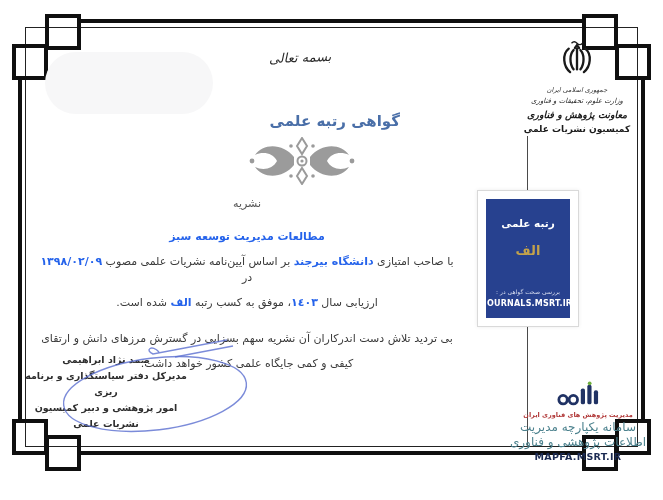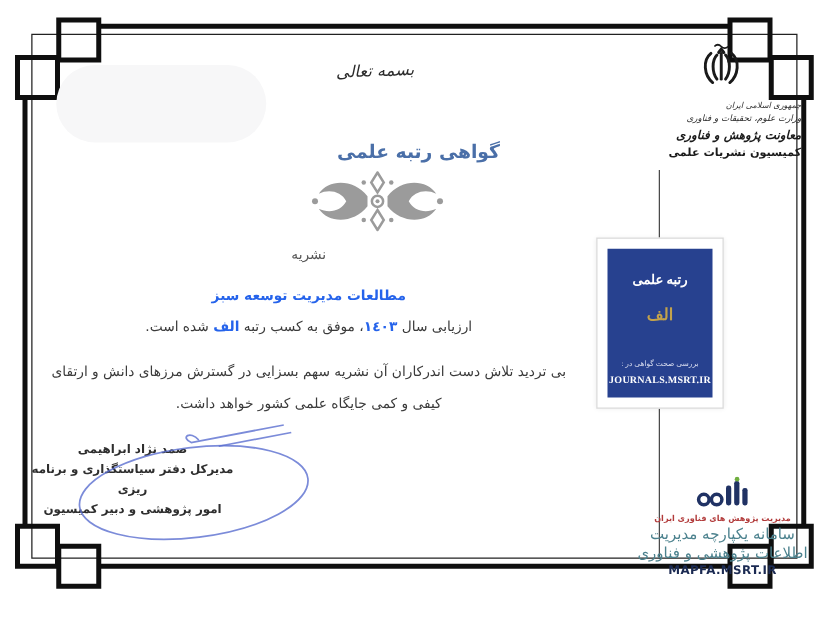--- a/index.html
+++ b/index.html
@@ -11,36 +11,36 @@
   svg{display:block;}
 
   
   .blur-blob{left:45px;top:52px;width:168px;height:62px;border-radius:32px;background:#f7f7f8;}
 
   
   .bismillah{left:235px;top:50px;width:130px;text-align:center;font-size:13px;
     font-style:italic;color:#2b2b2b;transform:rotate(-2deg);}
 
   
-  .org-block{left:513px;top:28px;width:128px;color:#1f1f1f;}
+  .org-block{left:513px;top:34px;width:128px;text-align:center;color:#1f1f1f;}
   .org-block .emblem{margin:0 auto;}
   .org-l1{font-size:6.5px;font-style:italic;margin-top:2px;color:#333;}
   .org-l2{font-size:7px;font-style:italic;margin-top:3px;color:#2a2a2a;}
   .org-l3{font-size:9.5px;font-style:italic;font-weight:700;margin-top:4px;color:#1b1b1b;}
   .org-l4{font-size:9px;font-weight:700;margin-top:4px;color:#1b1b1b;}
 
   
   .cert-title{left:200px;top:112px;width:200px;text-align:right;font-size:15px;
     font-weight:700;color:#4a6fa8;letter-spacing:.5px;}
   .ornament{left:247px;top:137px;}
 
   
   .hang-line{left:527px;top:136px;width:1px;height:311px;background:#4a4a4a;}
   .badge-card{left:477px;top:190px;width:100px;height:135px;background:#ffffff;
-    border:1px solid #d9d9d9;box-shadow:0 0 4px rgba(0,0,0,.08);font-family:Liberation Serif, serif;}
+    border:1px solid #d9d9d9;box-shadow:0 0 4px rgba(0,0,0,.08);}
   .badge-box{position:absolute;left:8px;top:8px;right:8px;bottom:8px;background:#27418f;
     display:flex;flex-direction:column;align-items:center;text-align:center;}
   .badge-heading{color:#ffffff;font-weight:700;font-size:10.5px;margin-top:18px;}
   .badge-rank{color:#c3a24b;font-weight:700;font-size:13px;margin-top:14px;}
   .badge-spacer{flex:1;}
   .badge-verify{color:#d9def0;font-size:6px;margin-bottom:4px;}
   .badge-url{color:#ffffff;font-weight:700;font-size:8px;margin-bottom:10px;letter-spacing:.2px;}
 
   
   .body-block{left:40px;top:196px;width:414px;text-align:center;color:#3a3a3a;
@@ -137,30 +137,34 @@
       <div class="badge-spacer"></div>
       <div class="badge-verify">بررسی صحت گواهی در :</div>
       <div class="badge-url">JOURNALS.MSRT.IR</div>
     </div>
   </div>
 
   <div class="abs body-block content">
     <div class="journal-label">نشریه</div>
     <div class="journal-name">مطالعات مدیریت توسعه سبز</div>
     <div class="body-line">
+      <span>با صاحب امتیازی </span><span class="blue">دانشگاه بیرجند</span><span> بر اساس آیین‌نامه نشریات علمی مصوب </span><span class="blue">۱۳۹۸/۰۲/۰۹</span><span> در</span>
+    </div>
+    <div class="body-line">
       <span>ارزیابی سال </span><span class="blue">١٤٠٣</span><span>، موفق به کسب رتبه  </span><span class="blue">الف</span><span>  شده است.</span>
     </div>
     <div class="body-line para2">بی تردید تلاش دست اندرکاران آن نشریه سهم بسزایی در گسترش مرزهای دانش و ارتقای</div>
     <div class="body-line">کیفی و کمی جایگاه علمی کشور خواهد داشت.</div>
   </div>
 
   <div class="abs sign-block">
     <div>صمد نژاد ابراهیمی</div>
     <div>مدیرکل دفتر سیاستگذاری و برنامه ریزی</div>
     <div>امور پژوهشی  و دبیر  کمیسیون</div>
+    <div>نشریات علمی</div>
   </div>
   <svg class="abs sign-svg" width="200" height="120" viewBox="0 0 200 120">
     <g stroke="rgba(90,110,208,0.8)" fill="none" stroke-width="1.4">
       <ellipse cx="100" cy="66" rx="92" ry="36" transform="rotate(-7 100 66)"></ellipse>
       <path d="M104 24 c-7 -8 -15 -2 -6 2 L172 12"></path>
       <path d="M120 29 L178 18"></path>
     </g>
   </svg>
 
   <div class="abs mapfa-block">

